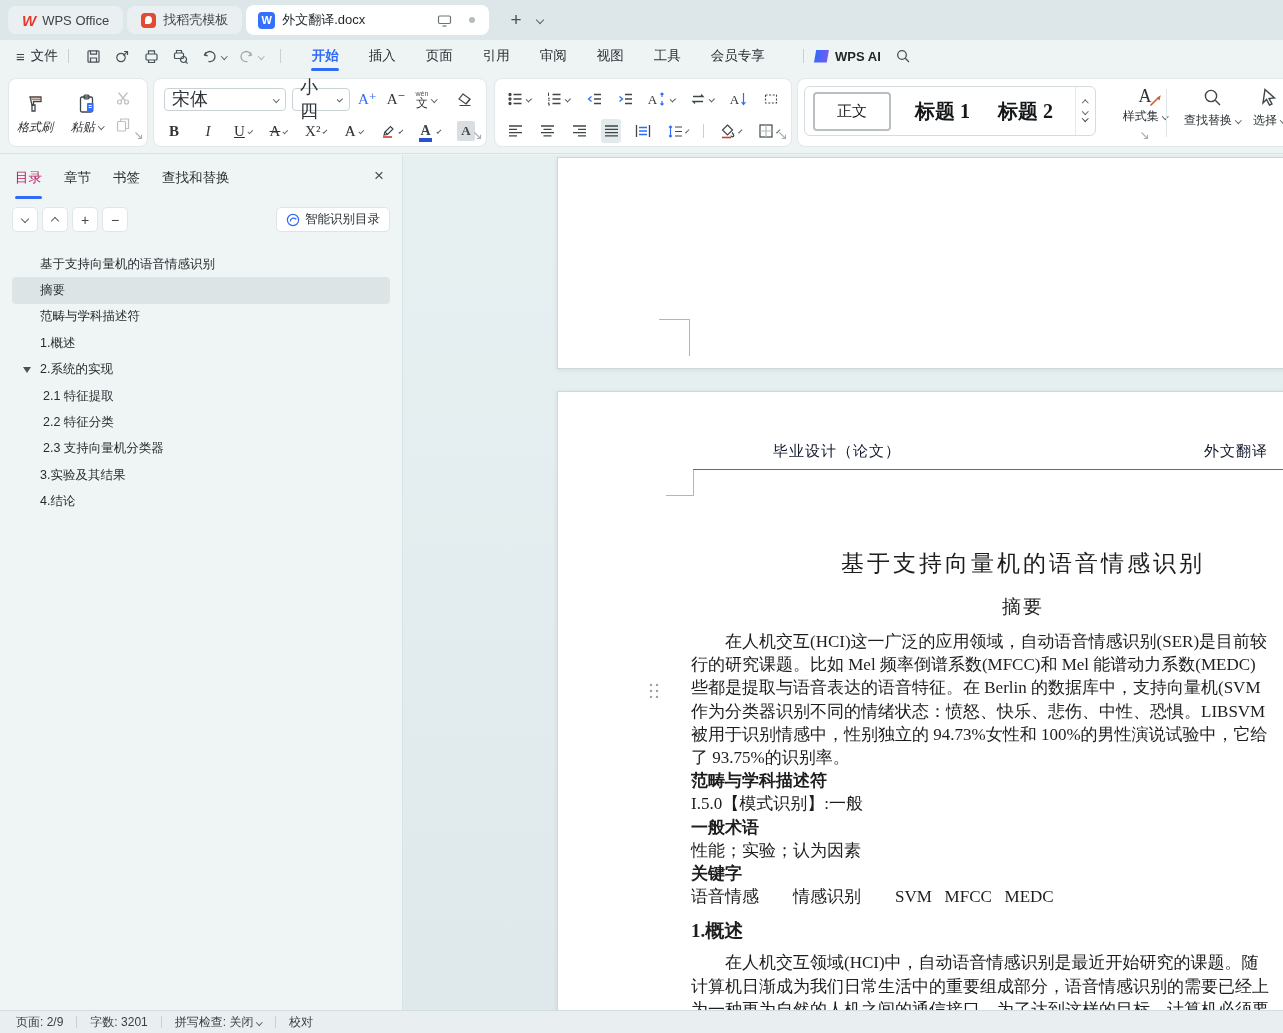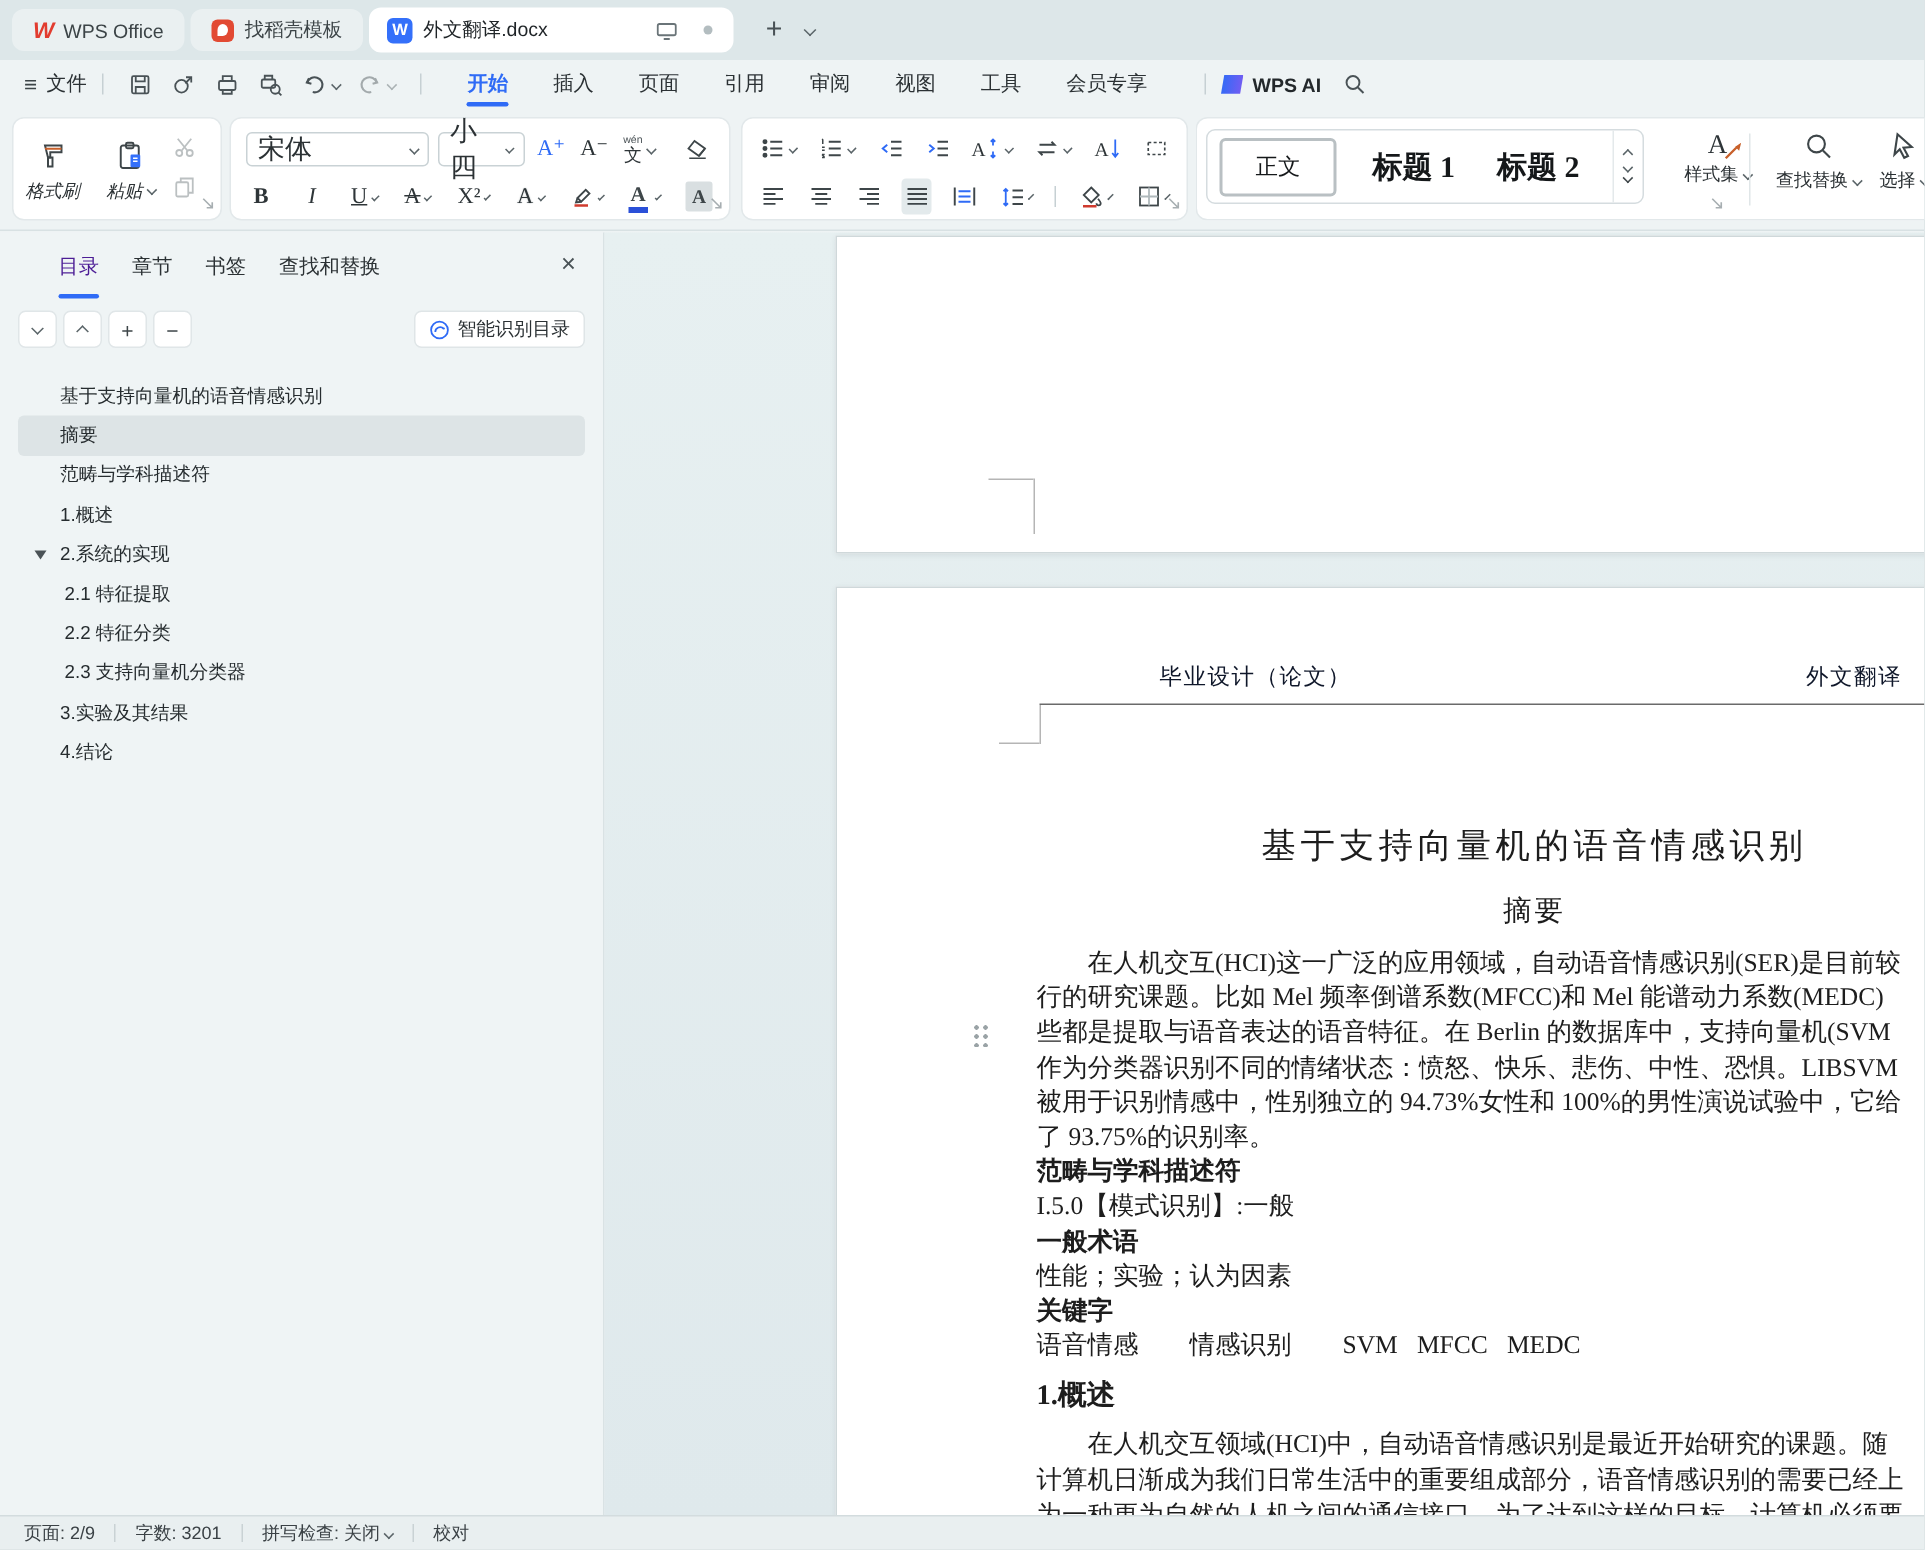--- a/index.html
+++ b/index.html
@@ -82,21 +82,21 @@
   .ss-icon svg{position:absolute;right:-9px;bottom:-2px;}
   .rgroup-lbl{font-size:12px;color:#2b3134;white-space:nowrap;}
   .vdiv2{position:absolute;left:368px;top:10px;width:1px;height:48px;background:#e0e6e8;}
   .findbtn{position:absolute;top:8px;display:flex;flex-direction:column;align-items:center;gap:4px;}
 
   
   .main{position:absolute;left:0;top:155px;width:100%;height:855px;display:flex;}
   .sidebar{position:relative;width:403px;height:100%;background:#eff4f5;border-right:1px solid #d9e2e4;flex:none;}
   .sb-tabs{position:absolute;left:15px;top:14px;display:flex;gap:22px;align-items:center;}
   .sb-tab{font-size:13.5px;color:#2b3134;position:relative;padding-bottom:6px;}
-  .sb-tab.active{color:#4c1d95;margin-left:24px;}
+  .sb-tab.active{color:#be185d;}
   .sb-tab.active::after{content:"";position:absolute;left:0;right:0;bottom:-6px;height:3px;border-radius:2px;background:#2f6bf6;}
   .sb-close{position:absolute;right:18px;top:12px;font-size:17px;color:#49525 6;color:#495256;line-height:1;}
   .sb-tools{position:absolute;left:12px;right:12px;top:52px;display:flex;gap:4px;align-items:center;}
   .sq-btn{width:26px;height:25px;background:#fff;border:1px solid #e0e6e8;border-radius:5px;
           display:flex;align-items:center;justify-content:center;color:#3e4649;font-size:14px;}
   .smart-btn{margin-left:auto;height:25px;background:#fff;border:1px solid #dfe5e7;border-radius:5px;
              display:flex;align-items:center;gap:5px;padding:0 9px;font-size:12.5px;color:#2b3134;}
   .toc{position:absolute;left:0;right:0;top:96px;}
   .toc-item{position:relative;height:26.4px;display:flex;align-items:center;padding-left:40px;
             font-size:12.5px;color:#262c2f;white-space:nowrap;}

